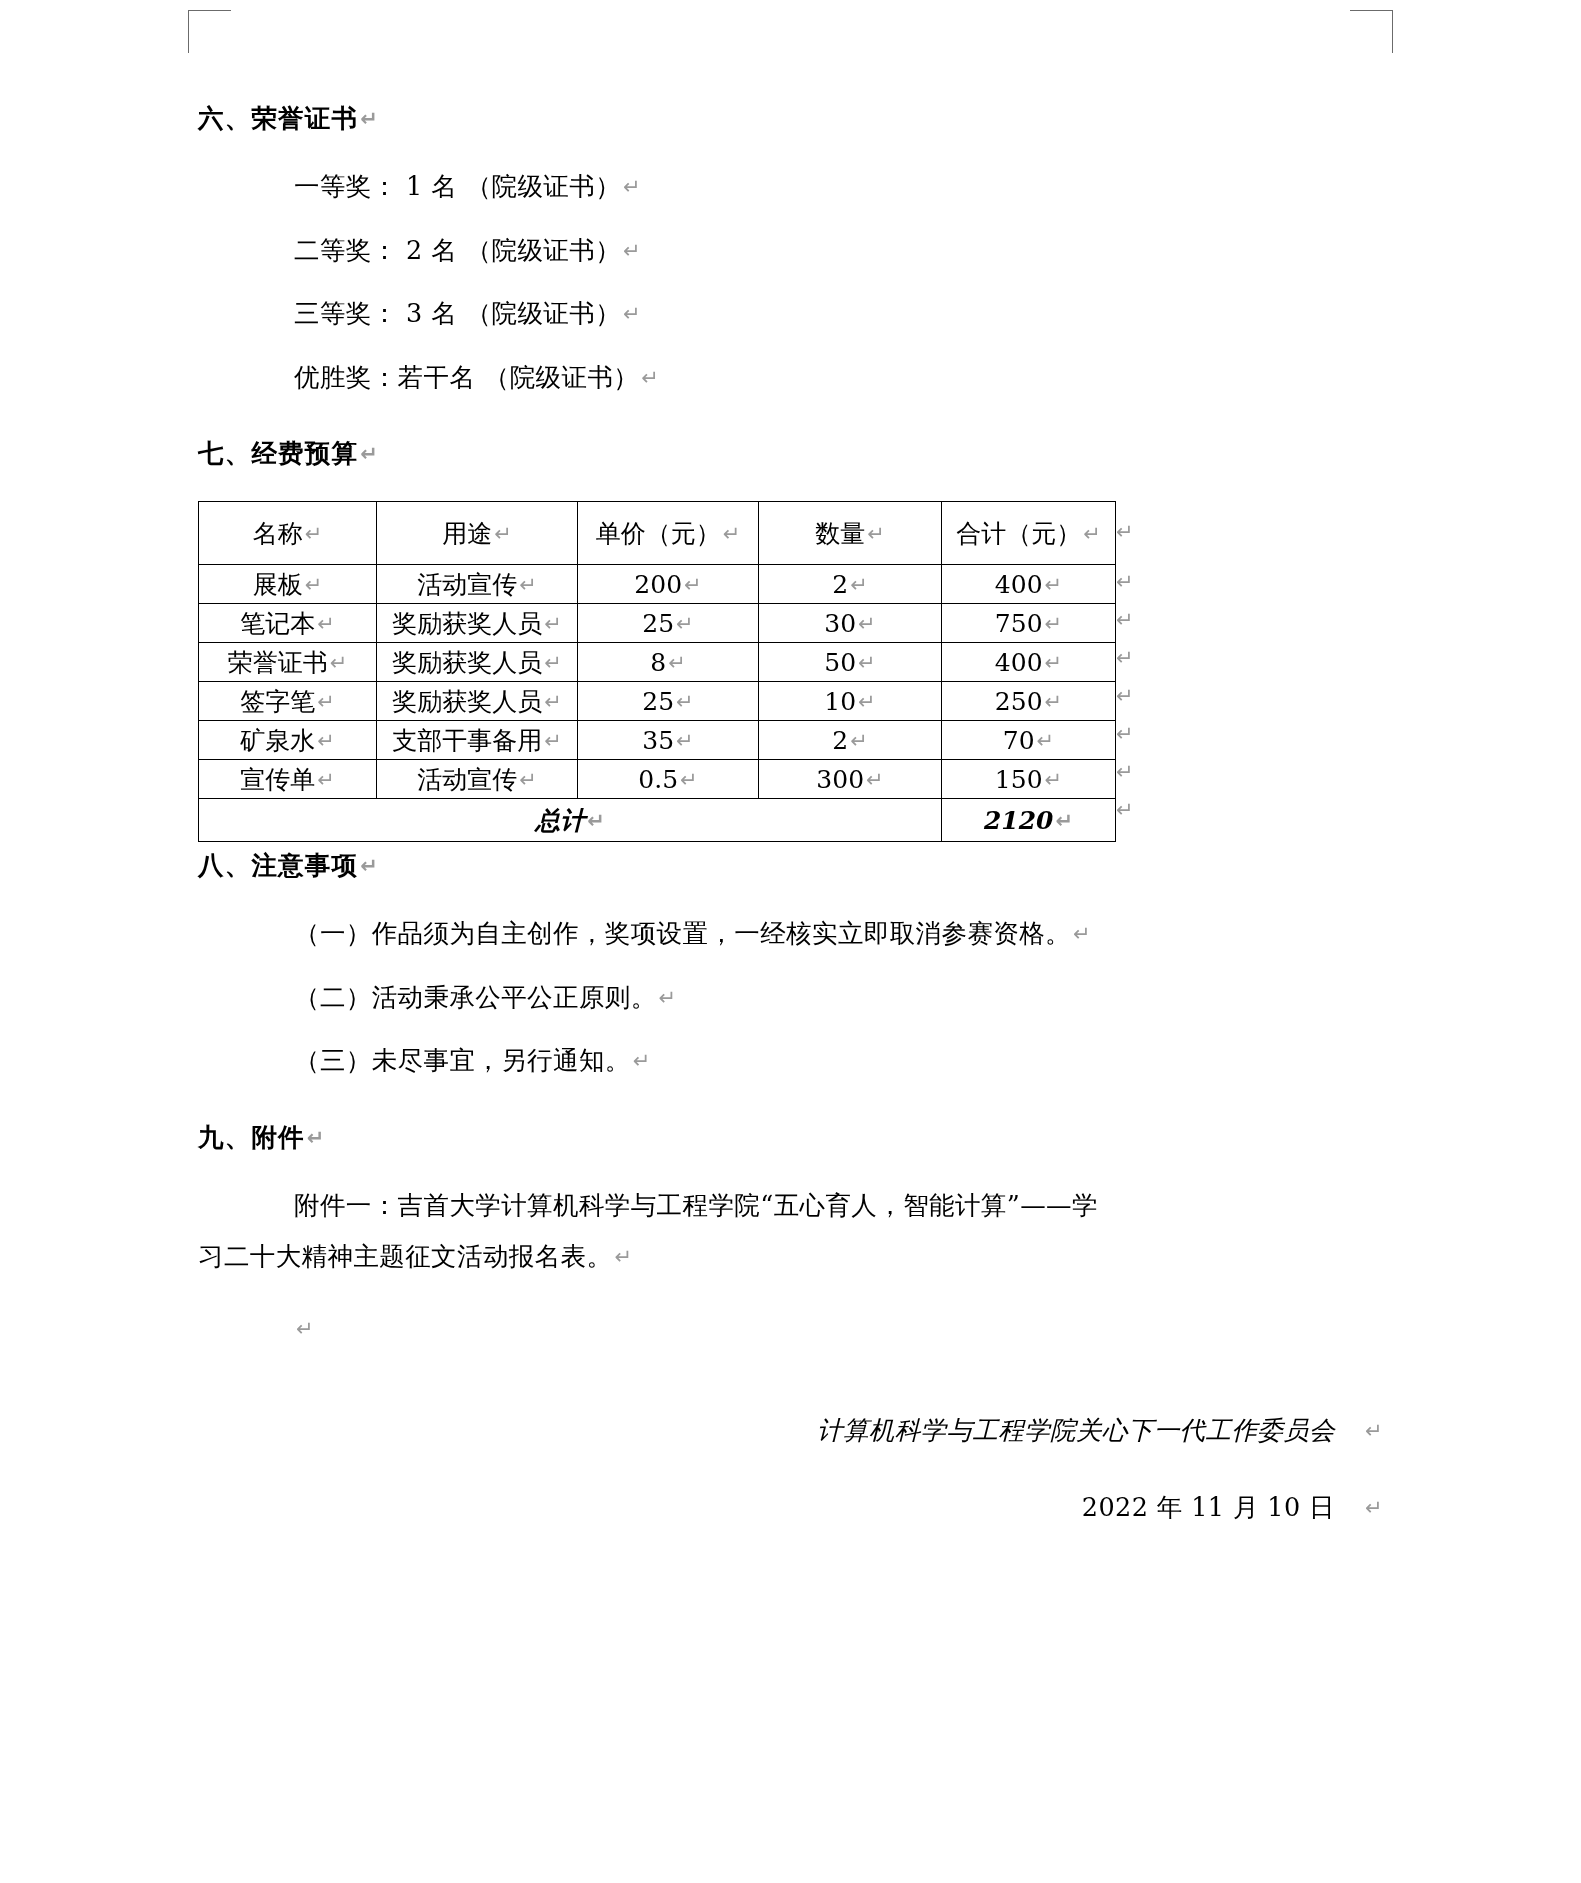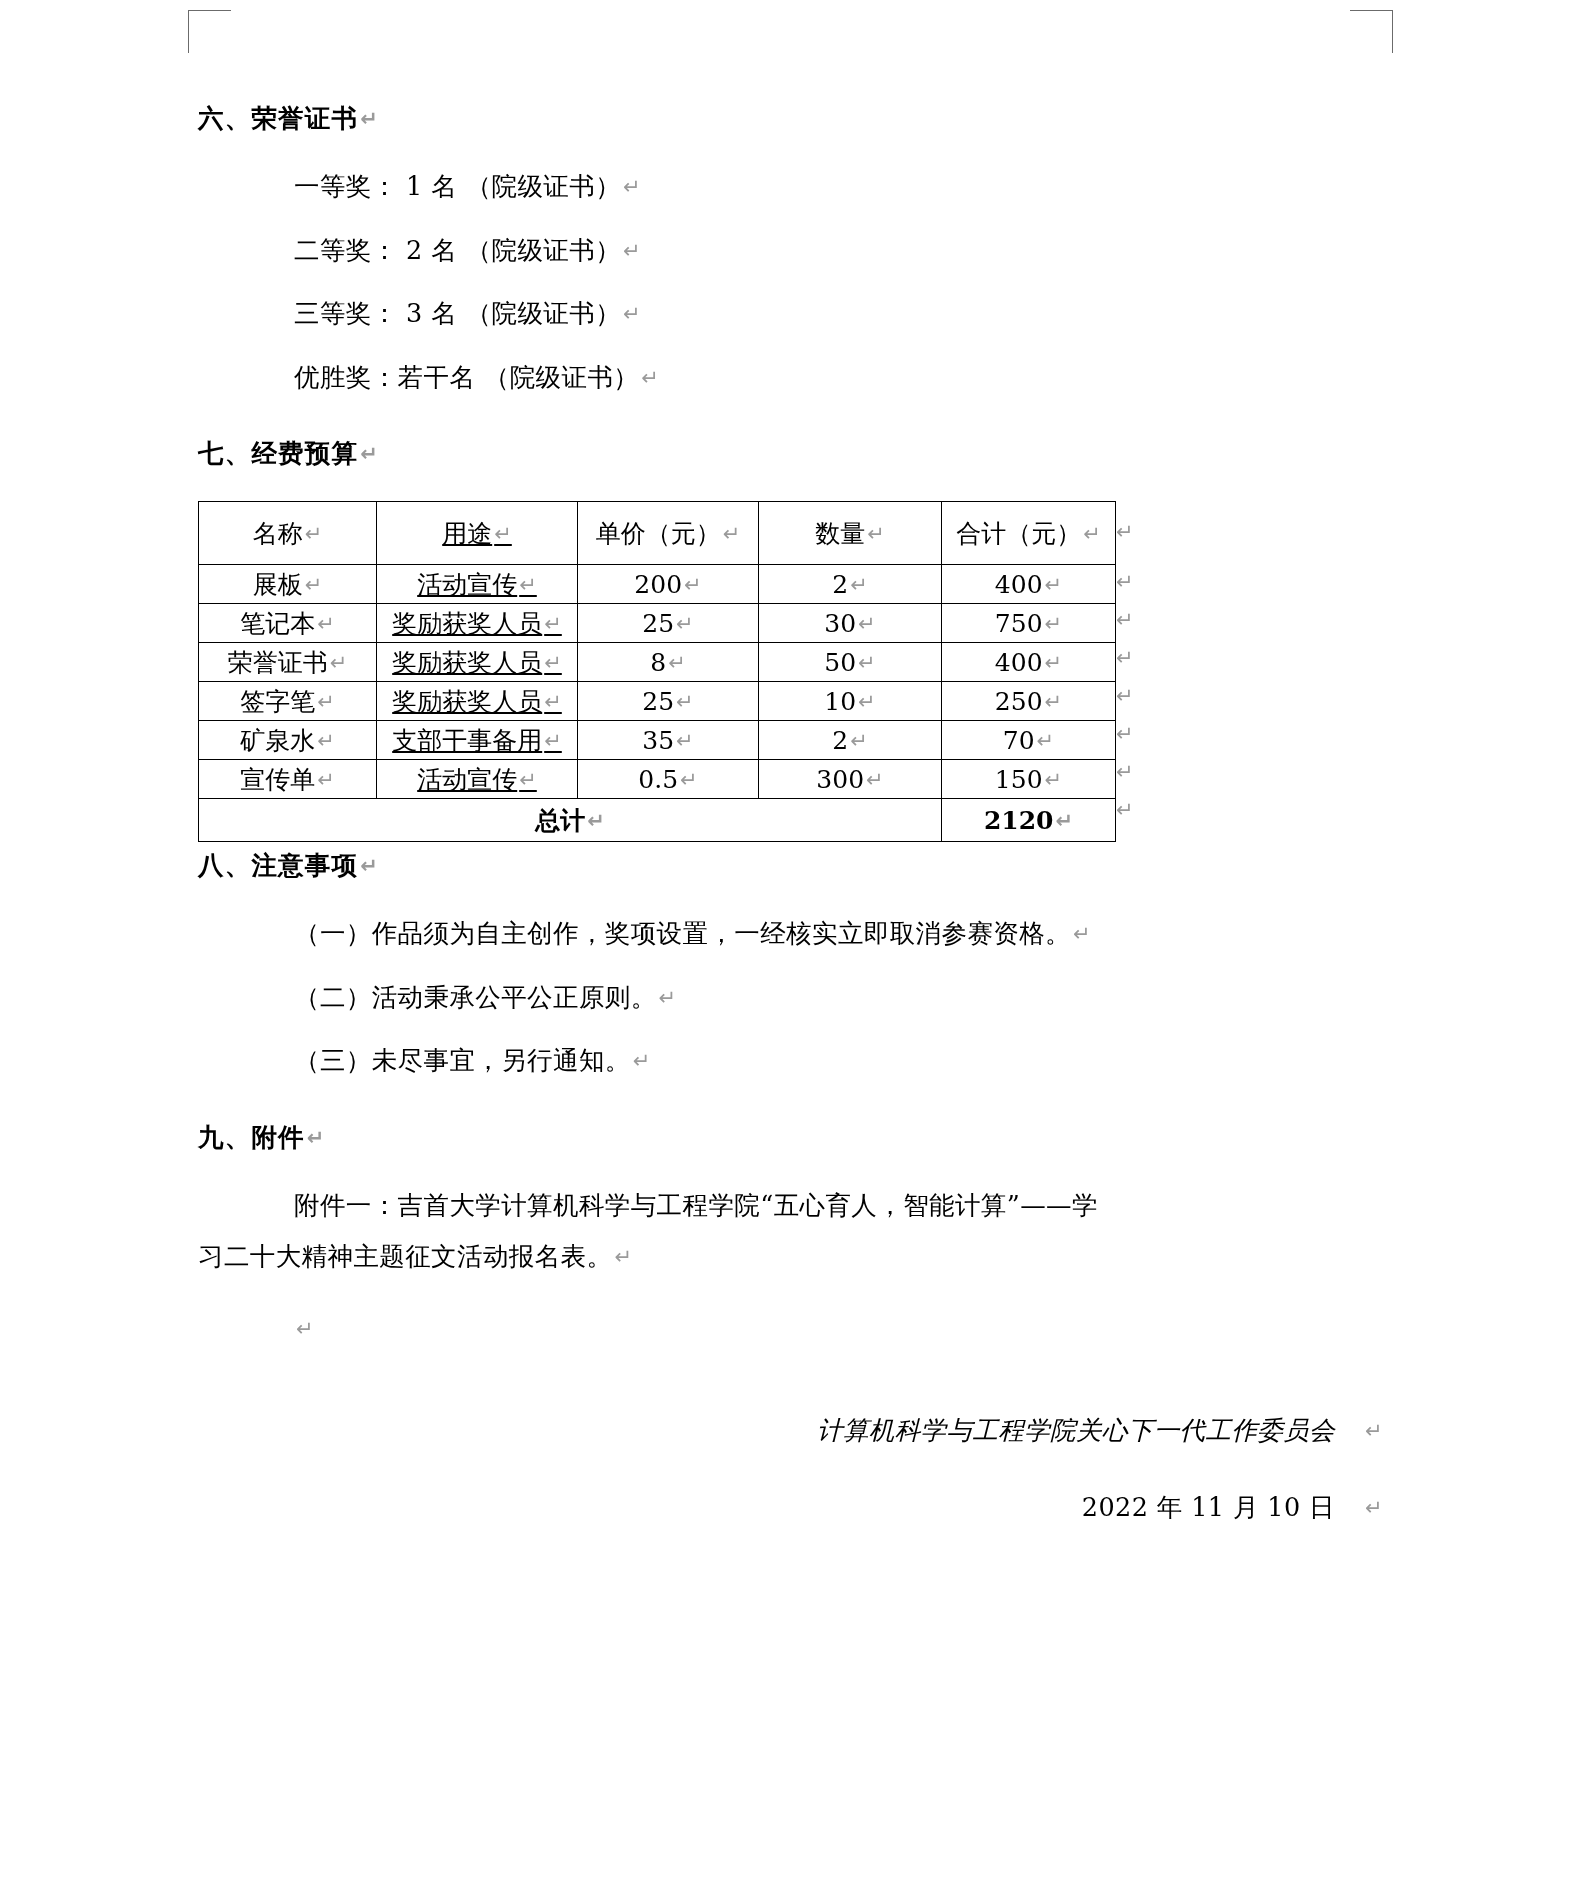--- a/index.html
+++ b/index.html
@@ -92,26 +92,26 @@
     height: 38px;
     white-space: nowrap;
   }
   table.budget tr.head td {
     height: 62px;
   }
   table.budget tr.total td {
     height: 42px;
   }
   td.c0 { width: 177px; }
-  td.c1 { width: 200px; text-decoration: underline; }
+  td.c1 { width: 200px; }
   td.c2 { width: 180px; margin-top: 16px; }
   td.c3 { width: 182px; }
   td.c4 { width: 173px; }
 
-  .bold { font-weight: bold; }
+  .bold { font-weight: bold; font-style: italic; }
 
   
   .row-marks {
     position: absolute;
     left: 918px;
     top: 0;
     width: 40px;
   }
   .row-marks span {
     display: block;

